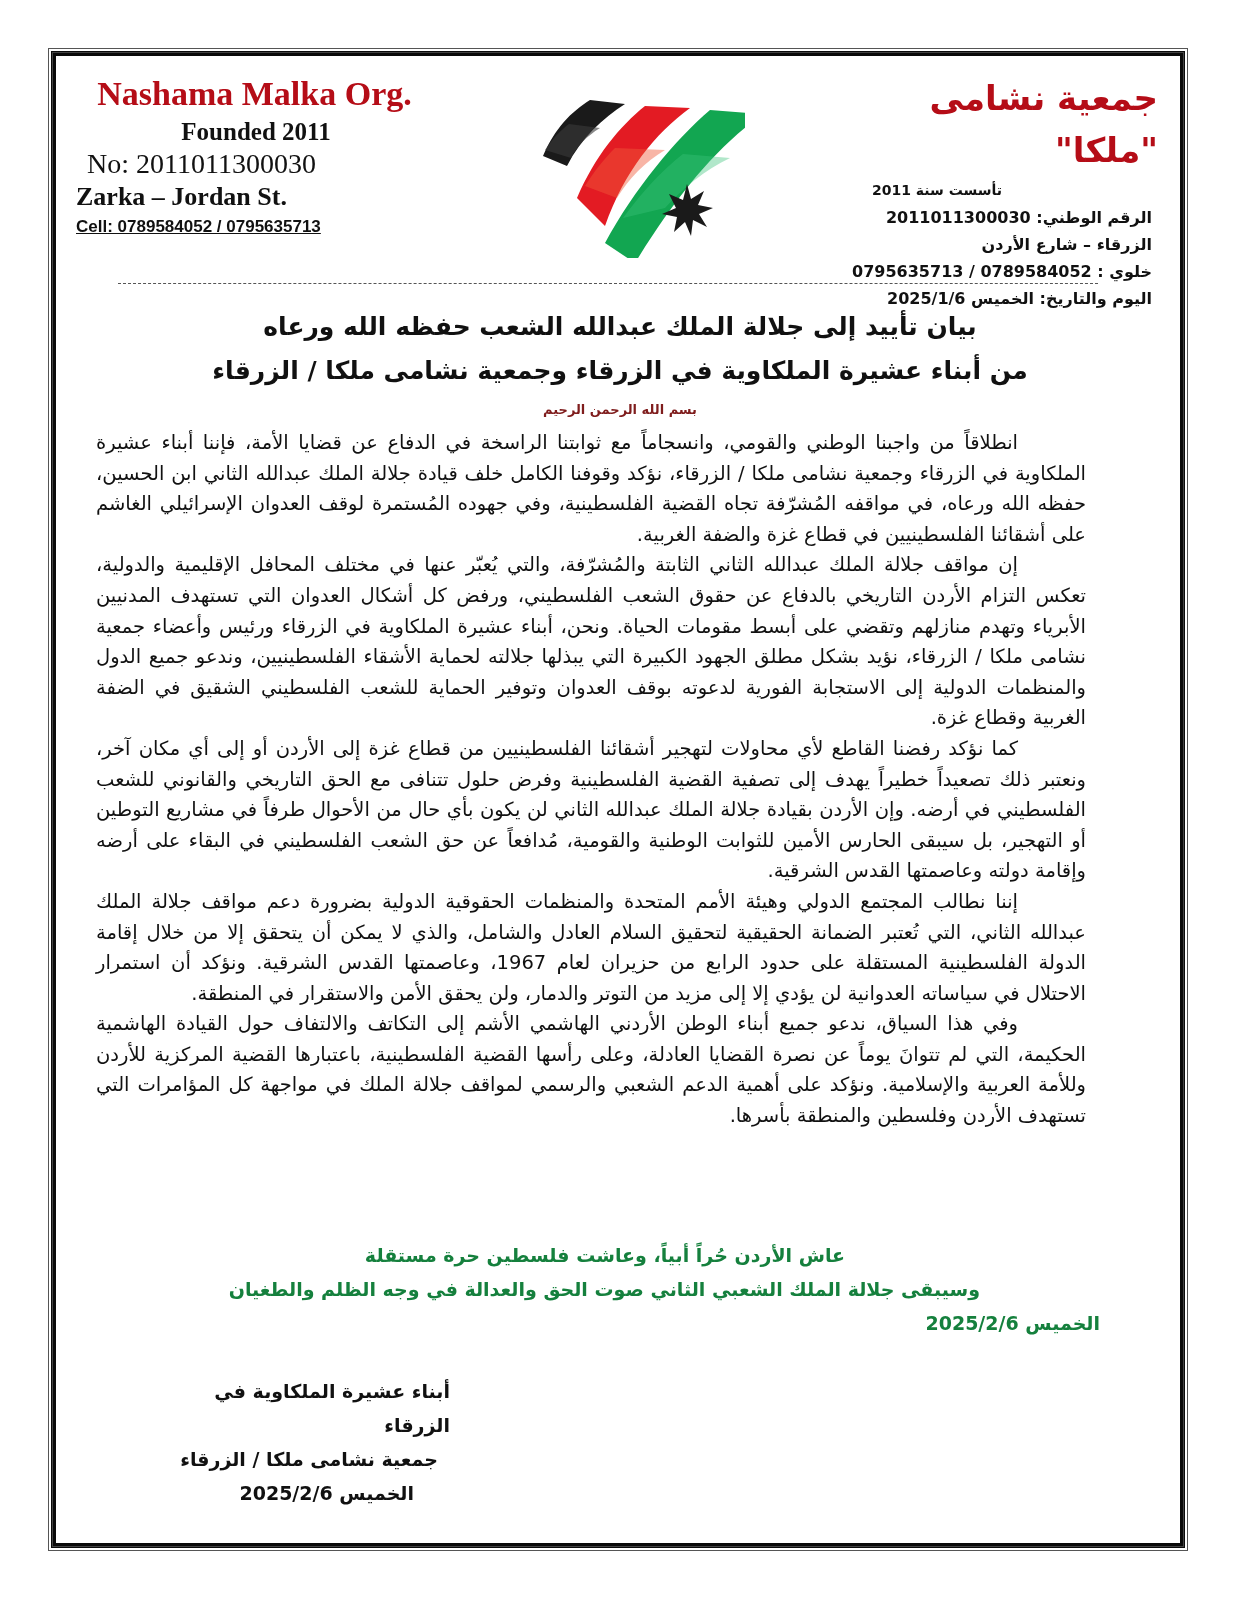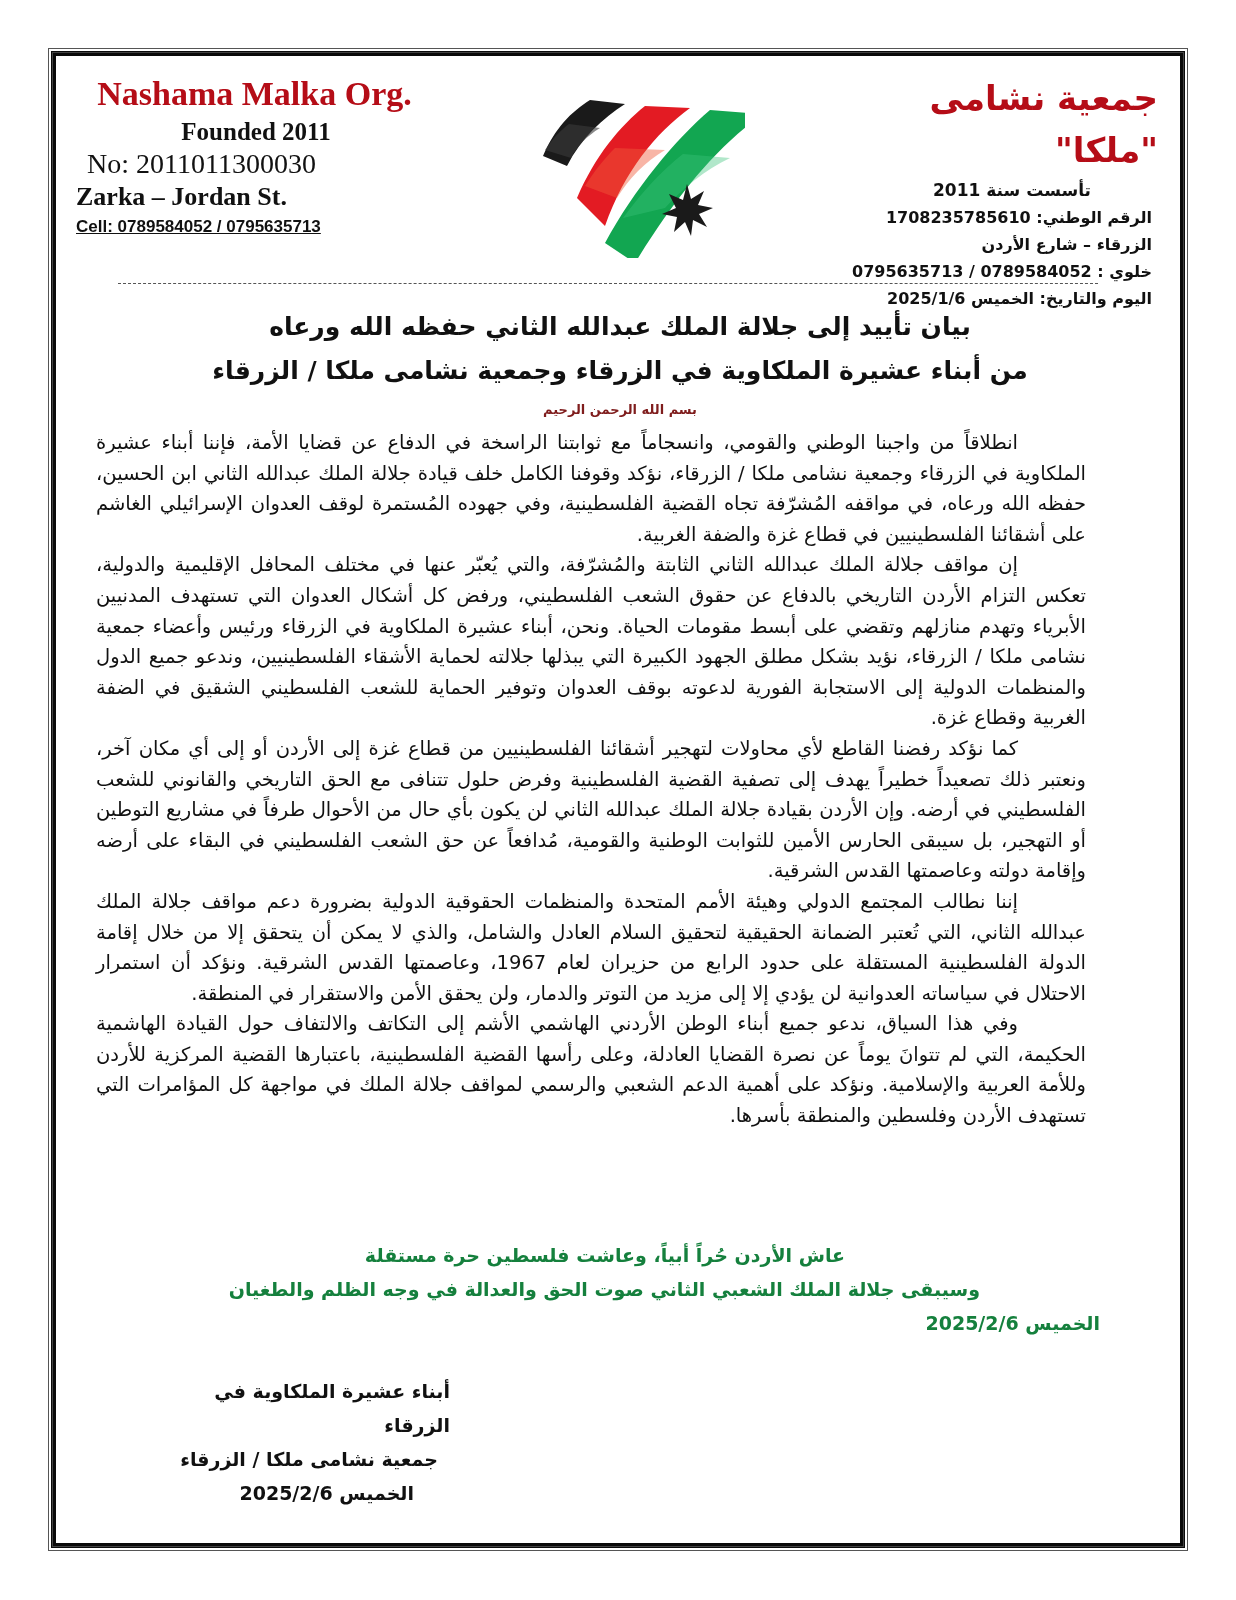--- a/index.html
+++ b/index.html
@@ -27,21 +27,21 @@
   .founded-en { font-weight:bold; font-size:25px; text-align:center; line-height:32px; }
   .no-en { font-size:28px; line-height:32px;margin-left:11px; }
   .addr-en { font-weight:bold; font-size:26px; line-height:34px; }
   .cell-en { font-family:"Liberation Sans", sans-serif; font-weight:bold; font-size:17px; line-height:26px;text-decoration:underline; }
 
   .header-ar {
     position:absolute; right:84px; top:72px; width:320px; direction:rtl;
     font-family:"DejaVu Sans", sans-serif; color:#111; font-weight:bold;
   }
   .org-ar { color:#b50d17; font-size:34px; line-height:52px; text-align:right; margin-right:-6px; }
-  .founded-ar { font-size:17px; line-height:28px; text-align:center; padding-left:40px; }
+  .founded-ar { font-size:14px; line-height:28px; text-align:left; padding-left:40px; }
   .line-ar { font-size:16px; line-height:27px; text-align:right; white-space:nowrap; }
 
   .logo { position:absolute; left:505px; top:78px; width:240px; height:180px; }
 
   .separator {
     position:absolute; left:118px; top:283px; width:980px; height:0;
     border-top:1.5px dashed #555;
   }
 
   .title {
@@ -100,30 +100,30 @@
     <path d="M80,108 C90,92 100,80 110,70 L160,72 C140,84 124,100 112,120 Z" fill="#f05a3a" opacity="0.45"></path>
     <path d="M100,165 C130,110 170,62 205,32 L258,36 C210,70 170,120 130,185 Z" fill="#12a651"></path>
     <path d="M118,140 C140,110 160,90 178,76 L225,80 C200,92 178,110 160,130 Z" fill="#3cc47a" opacity="0.4"></path>
     <polygon fill="#1a1a1a" points="182,106 186,121 199,113 193,127 208,130 194,136 202,149 188,142 186,158 180,144 169,154 172,139 157,136 171,130 164,116 178,122"></polygon>
   </svg>
 </div>
 
 <div class="header-ar">
   <div class="org-ar">جمعية نشامى "ملكا"</div>
   <div class="founded-ar">تأسست سنة 2011</div>
-  <div class="line-ar">الرقم الوطني: 1708235785610</div>
+  <div class="line-ar">الرقم الوطني: 2011011300030</div>
   <div class="line-ar">الزرقاء – شارع الأردن</div>
   <div class="line-ar">خلوي : 0789584052 / 0795635713</div>
   <div class="line-ar">اليوم والتاريخ: الخميس 2025/1/6</div>
 </div>
 
 <div class="separator"></div>
 
 <div class="title">
-  <div>بيان تأييد إلى جلالة الملك عبدالله الثاني حفظه الله ورعاه</div>
+  <div>بيان تأييد إلى جلالة الملك عبدالله الشعب حفظه الله ورعاه</div>
   <div>من أبناء عشيرة الملكاوية في الزرقاء وجمعية نشامى ملكا / الزرقاء</div>
 </div>
 
 <div class="basmala">بسم الله الرحمن الرحيم</div>
 
 <div class="body">
   <p>انطلاقاً من واجبنا الوطني والقومي، وانسجاماً مع ثوابتنا الراسخة في الدفاع عن قضايا الأمة، فإننا أبناء عشيرة الملكاوية في الزرقاء وجمعية نشامى ملكا / الزرقاء، نؤكد وقوفنا الكامل خلف قيادة جلالة الملك عبدالله الثاني ابن الحسين، حفظه الله ورعاه، في مواقفه المُشرّفة تجاه القضية الفلسطينية، وفي جهوده المُستمرة لوقف العدوان الإسرائيلي الغاشم على أشقائنا الفلسطينيين في قطاع غزة والضفة الغربية.</p>
   <p>إن مواقف جلالة الملك عبدالله الثاني الثابتة والمُشرّفة، والتي يُعبّر عنها في مختلف المحافل الإقليمية والدولية، تعكس التزام الأردن التاريخي بالدفاع عن حقوق الشعب الفلسطيني، ورفض كل أشكال العدوان التي تستهدف المدنيين الأبرياء وتهدم منازلهم وتقضي على أبسط مقومات الحياة. ونحن، أبناء عشيرة الملكاوية في الزرقاء ورئيس وأعضاء جمعية نشامى ملكا / الزرقاء، نؤيد بشكل مطلق الجهود الكبيرة التي يبذلها جلالته لحماية الأشقاء الفلسطينيين، وندعو جميع الدول والمنظمات الدولية إلى الاستجابة الفورية لدعوته بوقف العدوان وتوفير الحماية للشعب الفلسطيني الشقيق في الضفة الغربية وقطاع غزة.</p>
   <p>كما نؤكد رفضنا القاطع لأي محاولات لتهجير أشقائنا الفلسطينيين من قطاع غزة إلى الأردن أو إلى أي مكان آخر، ونعتبر ذلك تصعيداً خطيراً يهدف إلى تصفية القضية الفلسطينية وفرض حلول تتنافى مع الحق التاريخي والقانوني للشعب الفلسطيني في أرضه. وإن الأردن بقيادة جلالة الملك عبدالله الثاني لن يكون بأي حال من الأحوال طرفاً في مشاريع التوطين أو التهجير، بل سيبقى الحارس الأمين للثوابت الوطنية والقومية، مُدافعاً عن حق الشعب الفلسطيني في البقاء على أرضه وإقامة دولته وعاصمتها القدس الشرقية.</p>
   <p>إننا نطالب المجتمع الدولي وهيئة الأمم المتحدة والمنظمات الحقوقية الدولية بضرورة دعم مواقف جلالة الملك عبدالله الثاني، التي تُعتبر الضمانة الحقيقية لتحقيق السلام العادل والشامل، والذي لا يمكن أن يتحقق إلا من خلال إقامة الدولة الفلسطينية المستقلة على حدود الرابع من حزيران لعام 1967، وعاصمتها القدس الشرقية. ونؤكد أن استمرار الاحتلال في سياساته العدوانية لن يؤدي إلا إلى مزيد من التوتر والدمار، ولن يحقق الأمن والاستقرار في المنطقة.</p>

